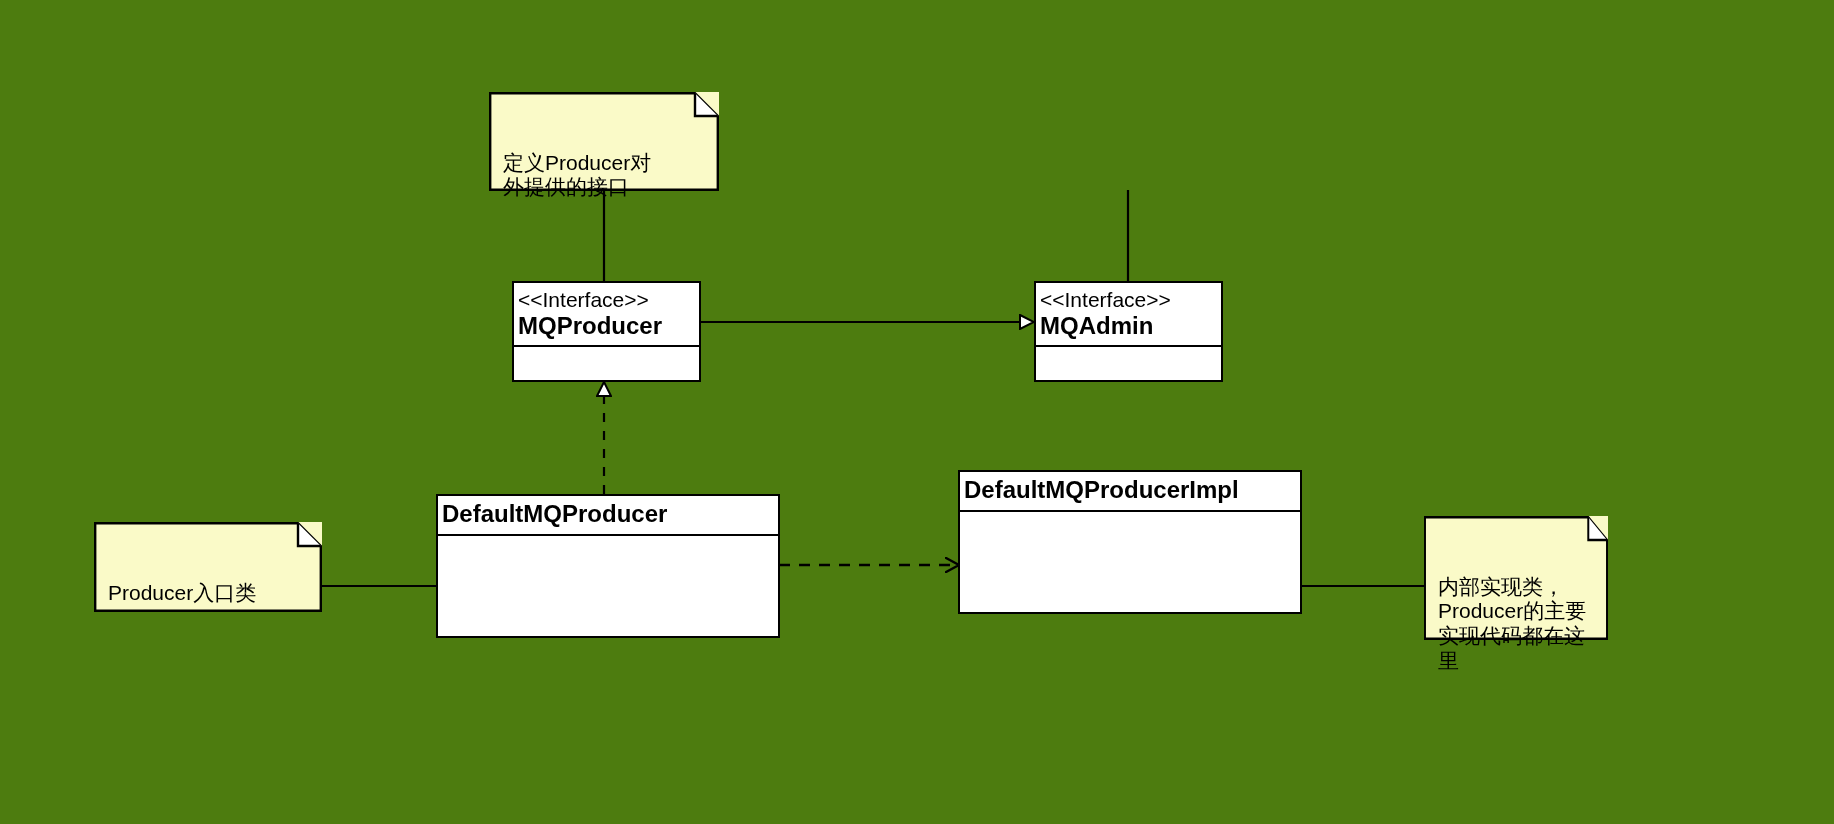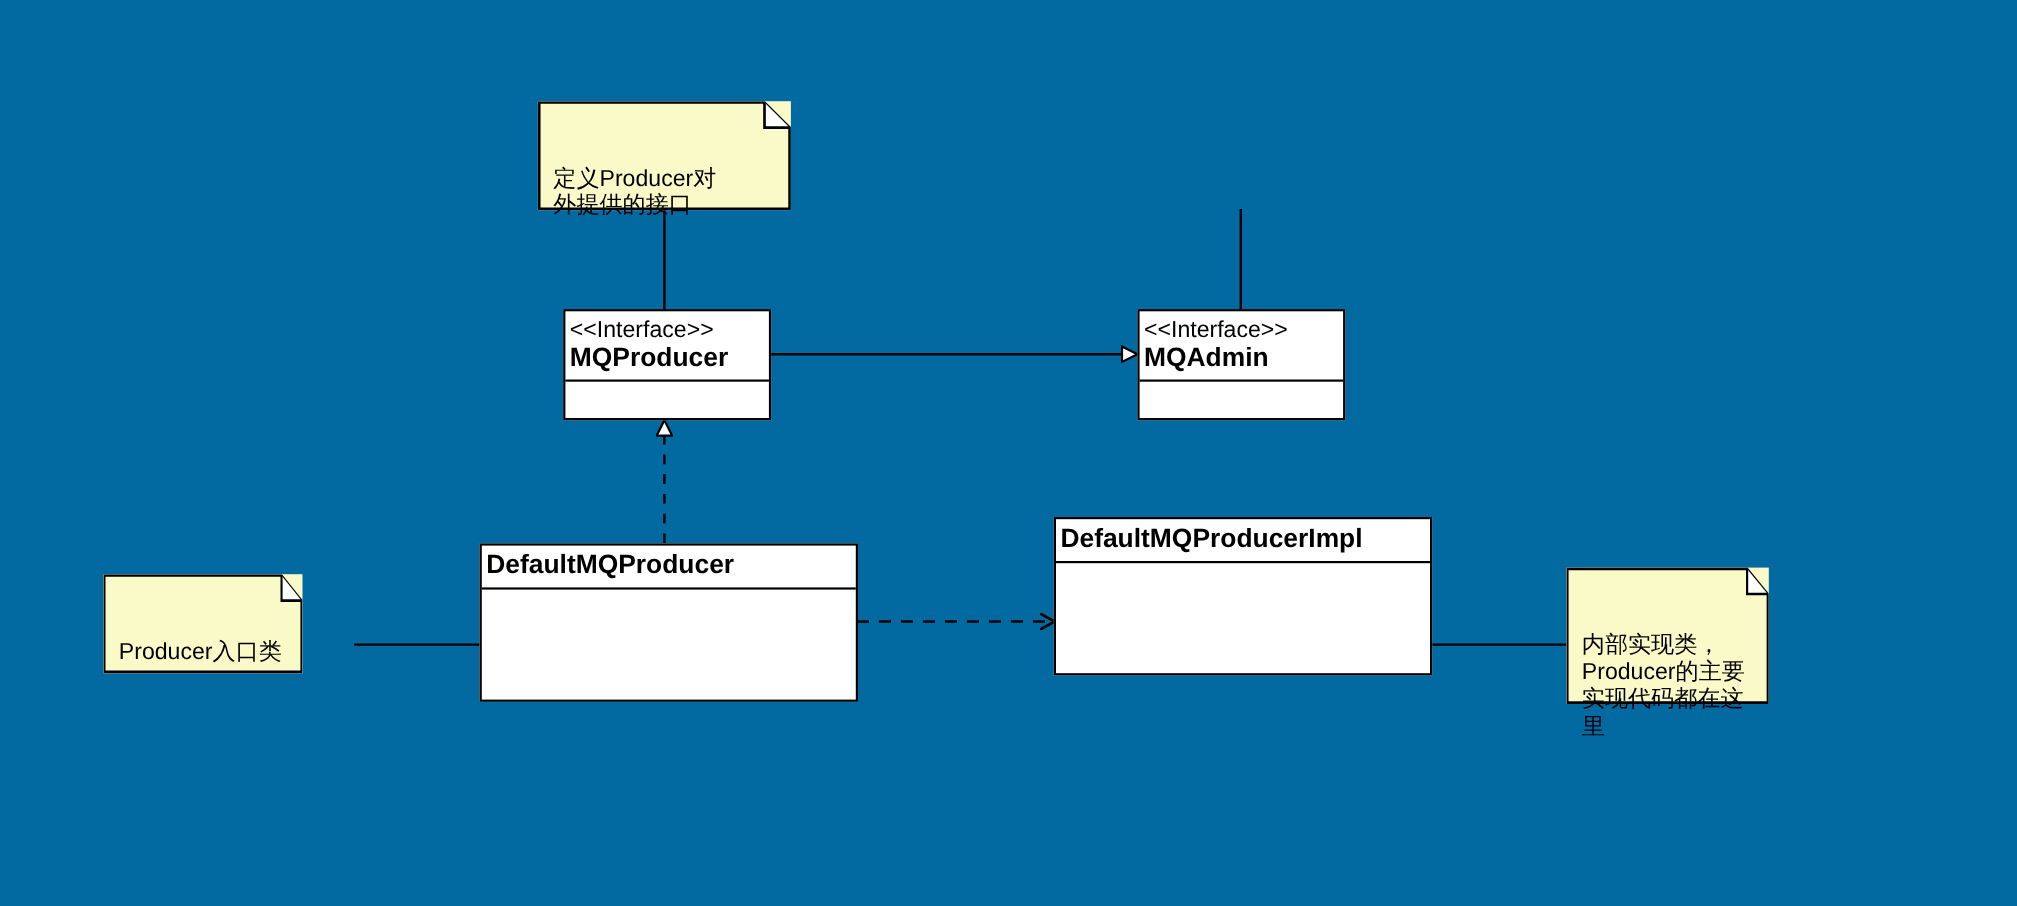--- a/index.html
+++ b/index.html
@@ -7,21 +7,21 @@
     padding: 0;
     background: #ffffff;
   }
   body {
     font-family: "Liberation Sans", "DejaVu Sans", sans-serif;
   }
   #canvas {
     position: relative;
     width: 1834px;
     height: 824px;
-    background: #0369a1;
+    background: #4d7c0f;
     overflow: hidden;
   }
   #edge-layer {
     position: absolute;
     left: 0;
     top: 0;
     width: 1834px;
     height: 824px;
     pointer-events: none;
   }
@@ -159,21 +159,21 @@
     <div class="uml-body"></div>
   </div>
 
   <div class="uml-box cls" style="left:958px; top:470px; width:344px; height:144px;">
     <div class="uml-head">
       <span class="clsname">DefaultMQProducerImpl</span>
     </div>
     <div class="uml-body"></div>
   </div>
 
-  <div class="note" style="left:94px; top:522px; width:181px; height:90px;">
+  <div class="note" style="left:94px; top:522px; width:228px; height:90px;">
     <svg class="note-svg" viewBox="0 0 228 90" preserveAspectRatio="none" xmlns="http://www.w3.org/2000/svg">
       <path d="M 1.2 1.2 L 204 1.2 L 226.8 24 L 226.8 88.8 L 1.2 88.8 Z" fill="#fafac8" stroke="#000000" stroke-width="2.4"></path>
       <path d="M 204 1.2 L 204 24 L 226.8 24" fill="#ffffff" stroke="#000000" stroke-width="2.4"></path>
     </svg>
     <span class="note-text">Producer入口类</span>
   </div>
 
   <div class="note" style="left:1424px; top:516px; width:184px; height:124px;">
     <svg class="note-svg" viewBox="0 0 224 124" preserveAspectRatio="none" xmlns="http://www.w3.org/2000/svg">
       <path d="M 1.2 1.2 L 200 1.2 L 222.8 24 L 222.8 122.8 L 1.2 122.8 Z" fill="#fafac8" stroke="#000000" stroke-width="2.4"></path>

